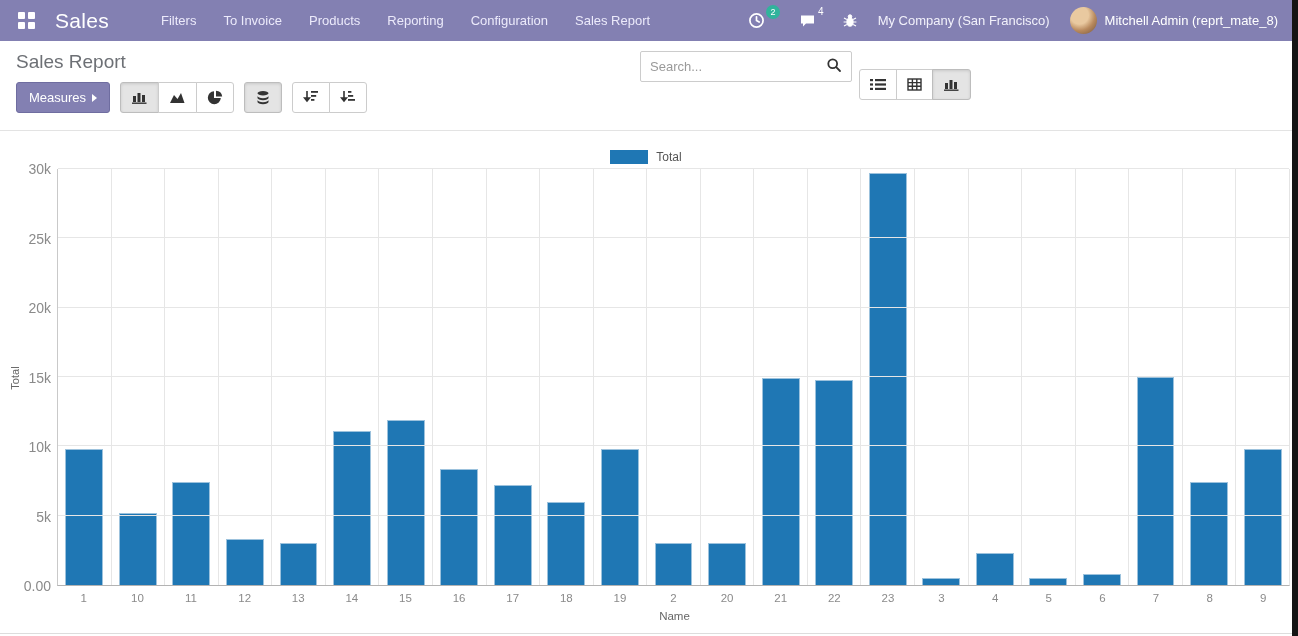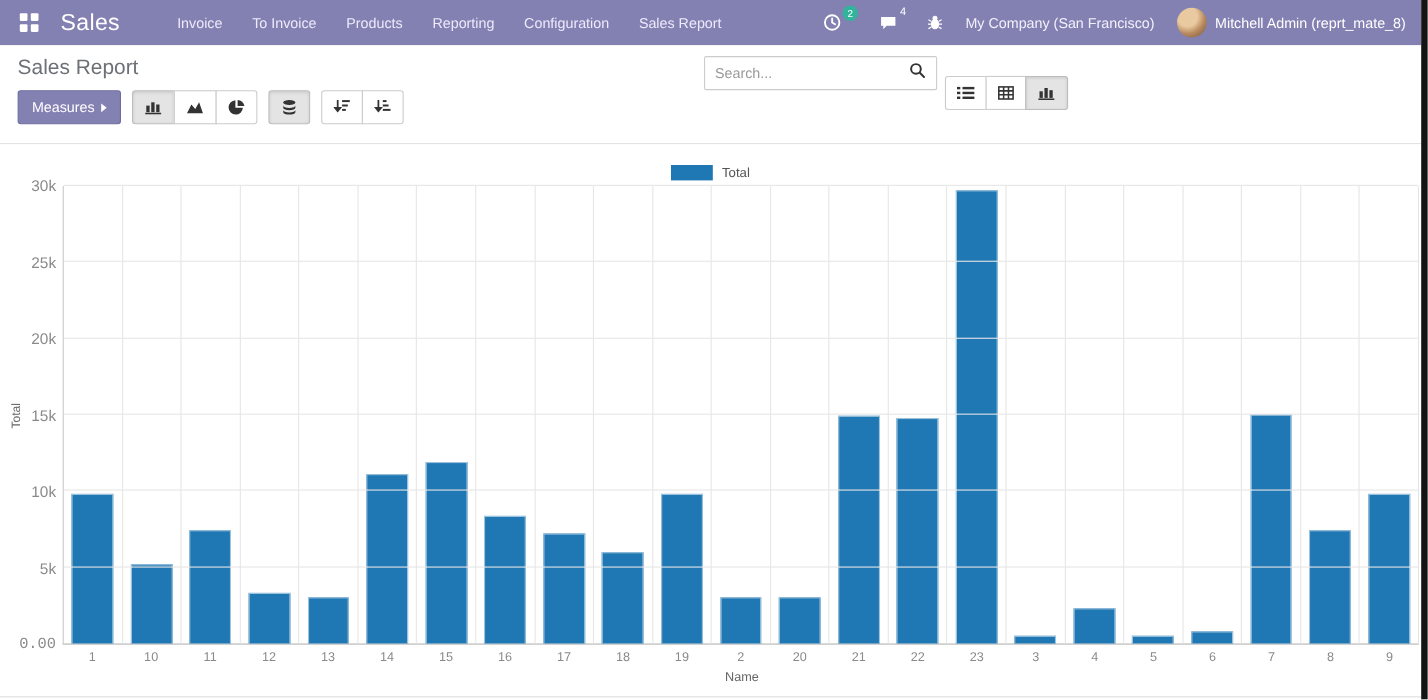--- a/index.html
+++ b/index.html
@@ -95,21 +95,21 @@
 
     <div class="navbar">
       <div class="apps-grid">
         <span></span>
           <span></span>
           <span></span>
           <span></span>
       </div>
       <div class="brand">Sales</div>
       <div class="top-menu">
-          <span class="nav-item">Invoice</span>
+          <span class="nav-item">Filters</span>
           <span class="nav-item">To Invoice</span>
           <span class="nav-item">Products</span>
           <span class="nav-item">Reporting</span>
           <span class="nav-item">Configuration</span>
           <span class="nav-item">Sales Report</span>
         </div>
       <div class="nav-right">
         <span class="sys-icon">
           <svg width="17" height="17" viewBox="0 0 16 16" fill="none" stroke="#fff" stroke-width="1.6">
             <circle cx="8" cy="8" r="6.2"></circle>
@@ -237,21 +237,21 @@
     </div>
 
     <div class="chart-wrap">
       <div class="legend">
         <span class="swatch"></span>
         <span class="legend-label">Total</span>
       </div>
       <div class="chart-body">
         <div class="y-title">Total</div>
         <div class="y-axis">
-            <div class="ytick" style="bottom: calc(0% - 7px); font-family: Liberation Mono, monospace;">0.00</div>
+            <div class="ytick" style="bottom: calc(0% - 7px);">0.00</div>
             <div class="ytick" style="bottom: calc(16.6667% - 7px); margin-left: 25px;">5k</div>
             <div class="ytick" style="bottom: calc(33.3333% - 7px);">10k</div>
             <div class="ytick" style="bottom: calc(50% - 7px);">15k</div>
             <div class="ytick" style="bottom: calc(66.6667% - 7px);">20k</div>
             <div class="ytick" style="bottom: calc(83.3333% - 7px);">25k</div>
             <div class="ytick" style="bottom: calc(100% - 7px);">30k</div>
           </div>
         <div class="plot">
           <div class="cells">
               <div class="cell">

